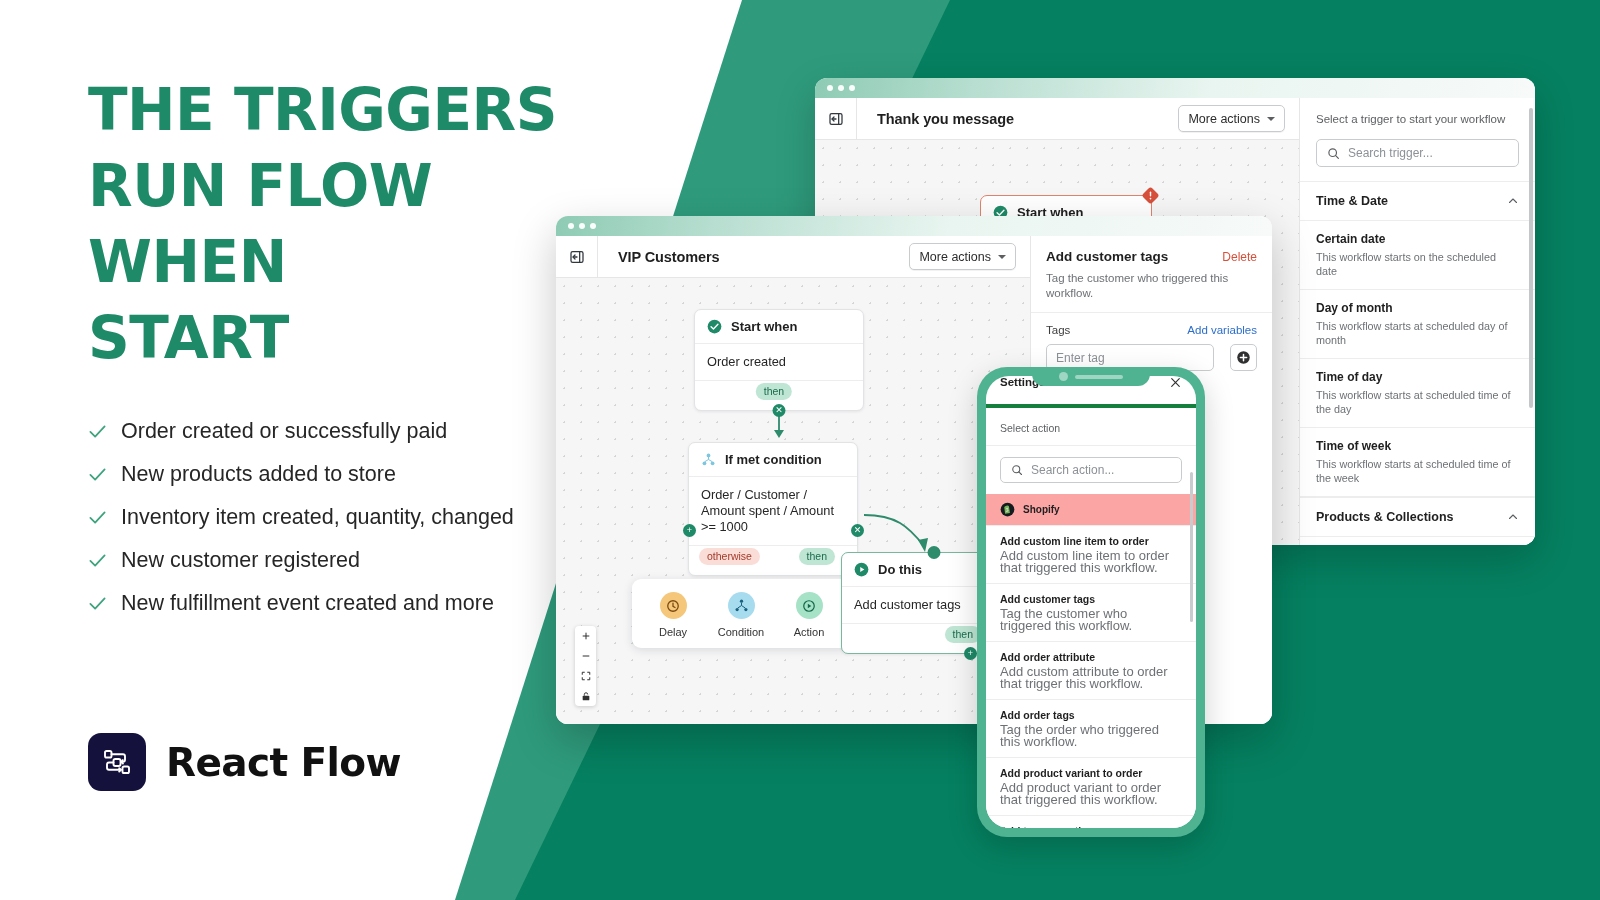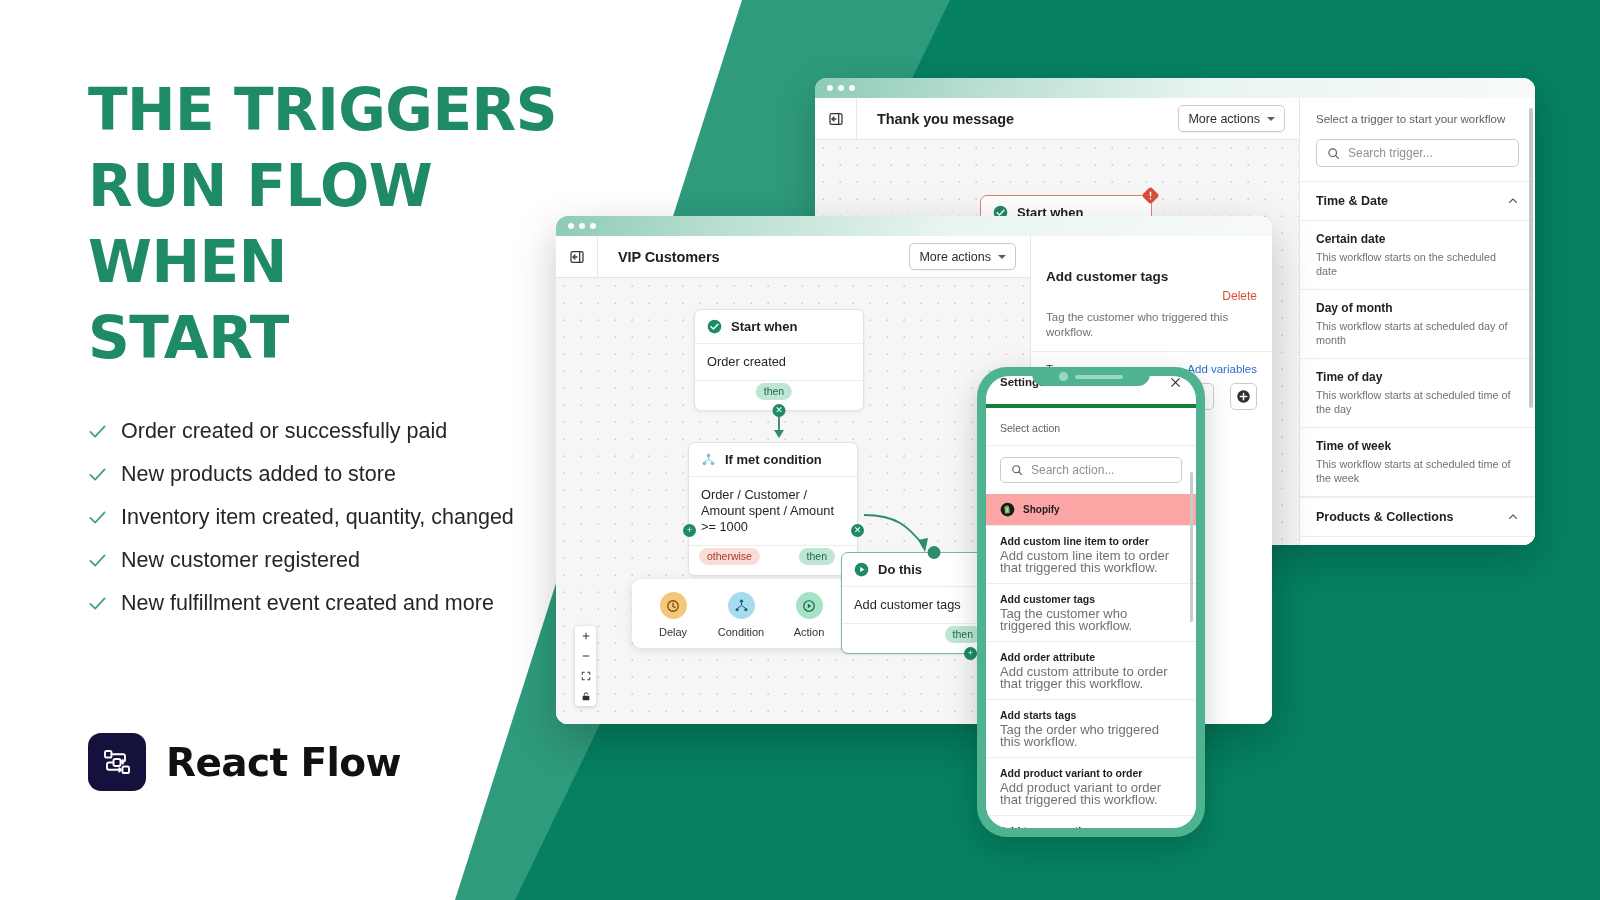--- a/index.html
+++ b/index.html
@@ -139,21 +139,21 @@
     background: #fff; border-radius: 4px; box-shadow: 0 1px 4px rgba(0,0,0,.18);
     overflow: hidden;
   }
   .zoom-btn { height: 20px; display: flex; align-items: center; justify-content: center; }
 
   
   .side-panel { background: #fff; border-left: 1px solid #E6E6E6; }
   .sp-head { padding: 13px 15px 11px; border-bottom: 1px solid #EDEDED; }
   .sp-title { font-size: 13.5px; font-weight: 700; color: #1f1f1f; }
   .sp-sub { font-size: 11.5px; color: #6d7175; margin-top: 7px; line-height: 15px;}
-  .sp-delete { font-size: 12px; color: #D7503B; margin-top: 40px; }
+  .sp-delete { font-size: 12px; color: #D7503B; }
   .sp-row { display: flex; align-items: center; justify-content: space-between; }
   .sp-sec { padding: 11px 15px; }
   .lbl { font-size: 11.5px; color: #3c3c3c; text-align: right; }
   .link { font-size: 11.5px; color: #2C6ECB; }
   .inp {
     height: 27px; border: 1px solid #C9CCCF; border-radius: 5px; background:#fff;
     display:flex; align-items:center; padding: 0 9px; font-size: 12px; color:#8C9196;
     flex: 1 1 auto;
   }
   .addbtn {
@@ -607,21 +607,21 @@
       </div>
       <div class="ph-item">
         <div class="ph-item-name">Add customer tags</div>
         <div class="ph-item-desc">Tag the customer who triggered this workflow.</div>
       </div>
       <div class="ph-item">
         <div class="ph-item-name">Add order attribute</div>
         <div class="ph-item-desc">Add custom attribute to order that trigger this workflow.</div>
       </div>
       <div class="ph-item">
-        <div class="ph-item-name">Add starts tags</div>
+        <div class="ph-item-name">Add order tags</div>
         <div class="ph-item-desc">Tag the order who triggered this workflow.</div>
       </div>
       <div class="ph-item">
         <div class="ph-item-name">Add product variant to order</div>
         <div class="ph-item-desc">Add product variant to order that triggered this workflow.</div>
       </div>
       <div class="ph-item">
         <div class="ph-item-name">Add tax exemption</div>
 
       </div>

